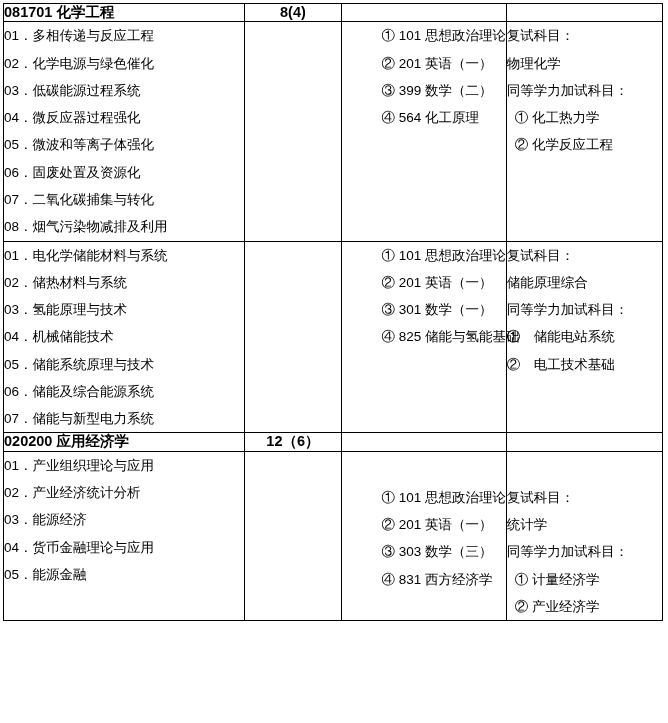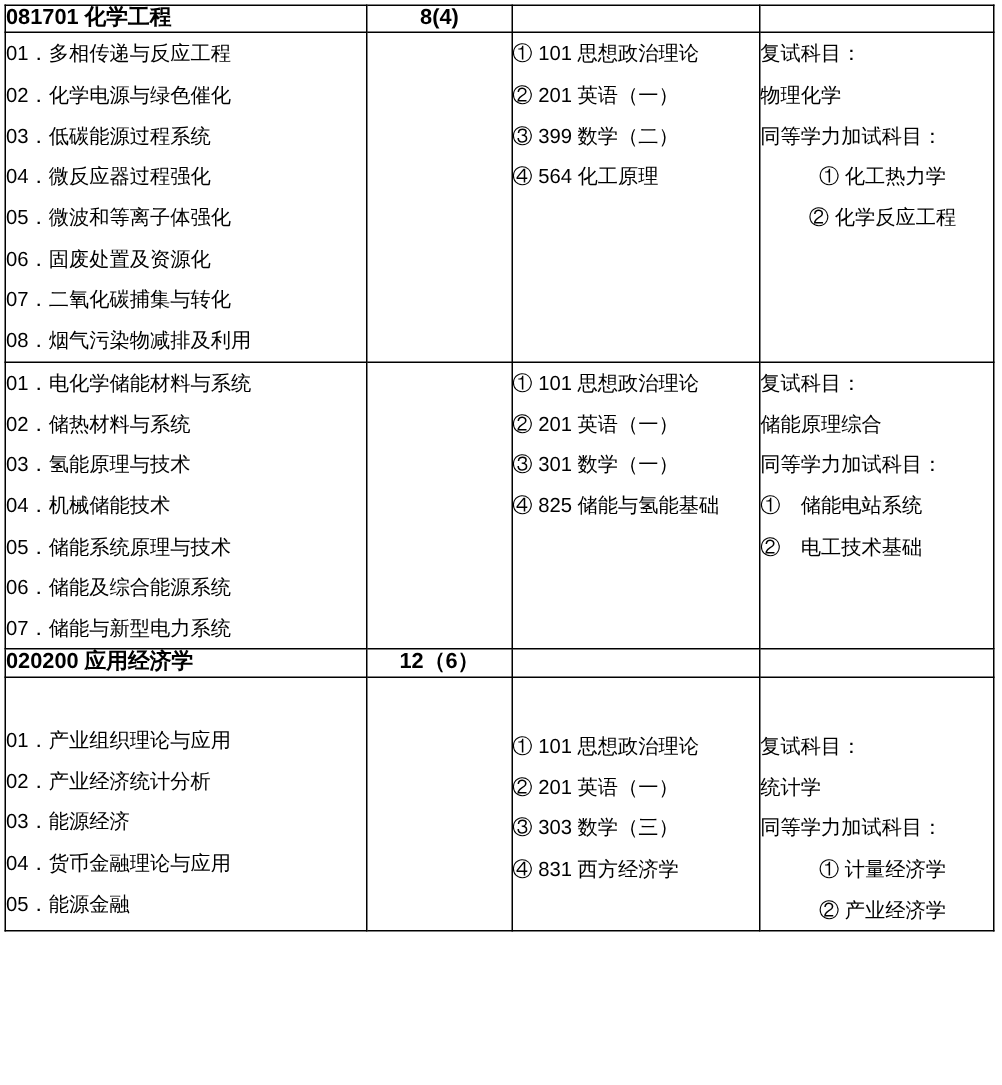--- a/index.html
+++ b/index.html
@@ -59,34 +59,34 @@
   .dir-cell .dir-line {
     white-space: nowrap;
   }
   .exam-cell {
     padding: 10px 6px 10px 10px;
     font-size: 13.5px;
     line-height: 2.02;
   }
   .exam-cell .exam-line {
     white-space: nowrap;
+    margin-left: 40px;
   }
   .retest-cell {
     padding: 10px 6px 10px 8px;
     font-size: 13.5px;
     line-height: 2.02;
     margin-top: 32px;
   }
   .retest-cell .rt-line {
     white-space: nowrap;
   }
   .retest-cell .rt-sub {
     padding-left: 8px;
     white-space: nowrap;
-    text-align: center;
   }
   .vcenter-wrap {
     display: flex;
     flex-direction: column;
     justify-content: center;
     height: 100%;
     box-sizing: border-box;
   }
 </style>
 </head>
@@ -172,21 +172,21 @@
 
 
     <tr>
       <td class="major-cell">020200 应用经济学</td>
       <td class="count-cell">12（6）</td>
       <td class="blank-cell"></td>
       <td class="blank-cell"></td>
     </tr>
 
     <tr>
-      <td class="dir-cell" style="padding-top:28px;">
+      <td class="dir-cell" style="">
         <div class="dir-line">01．产业组织理论与应用</div>
         <div class="dir-line">02．产业经济统计分析</div>
         <div class="dir-line">03．能源经济</div>
         <div class="dir-line">04．货币金融理论与应用</div>
         <div class="dir-line">05．能源金融</div>
       </td>
       <td class="blank-cell"></td>
       <td class="exam-cell" style="padding-top:32px;">
         <div class="exam-line">① 101 思想政治理论</div>
         <div class="exam-line">② 201 英语（一）</div>

